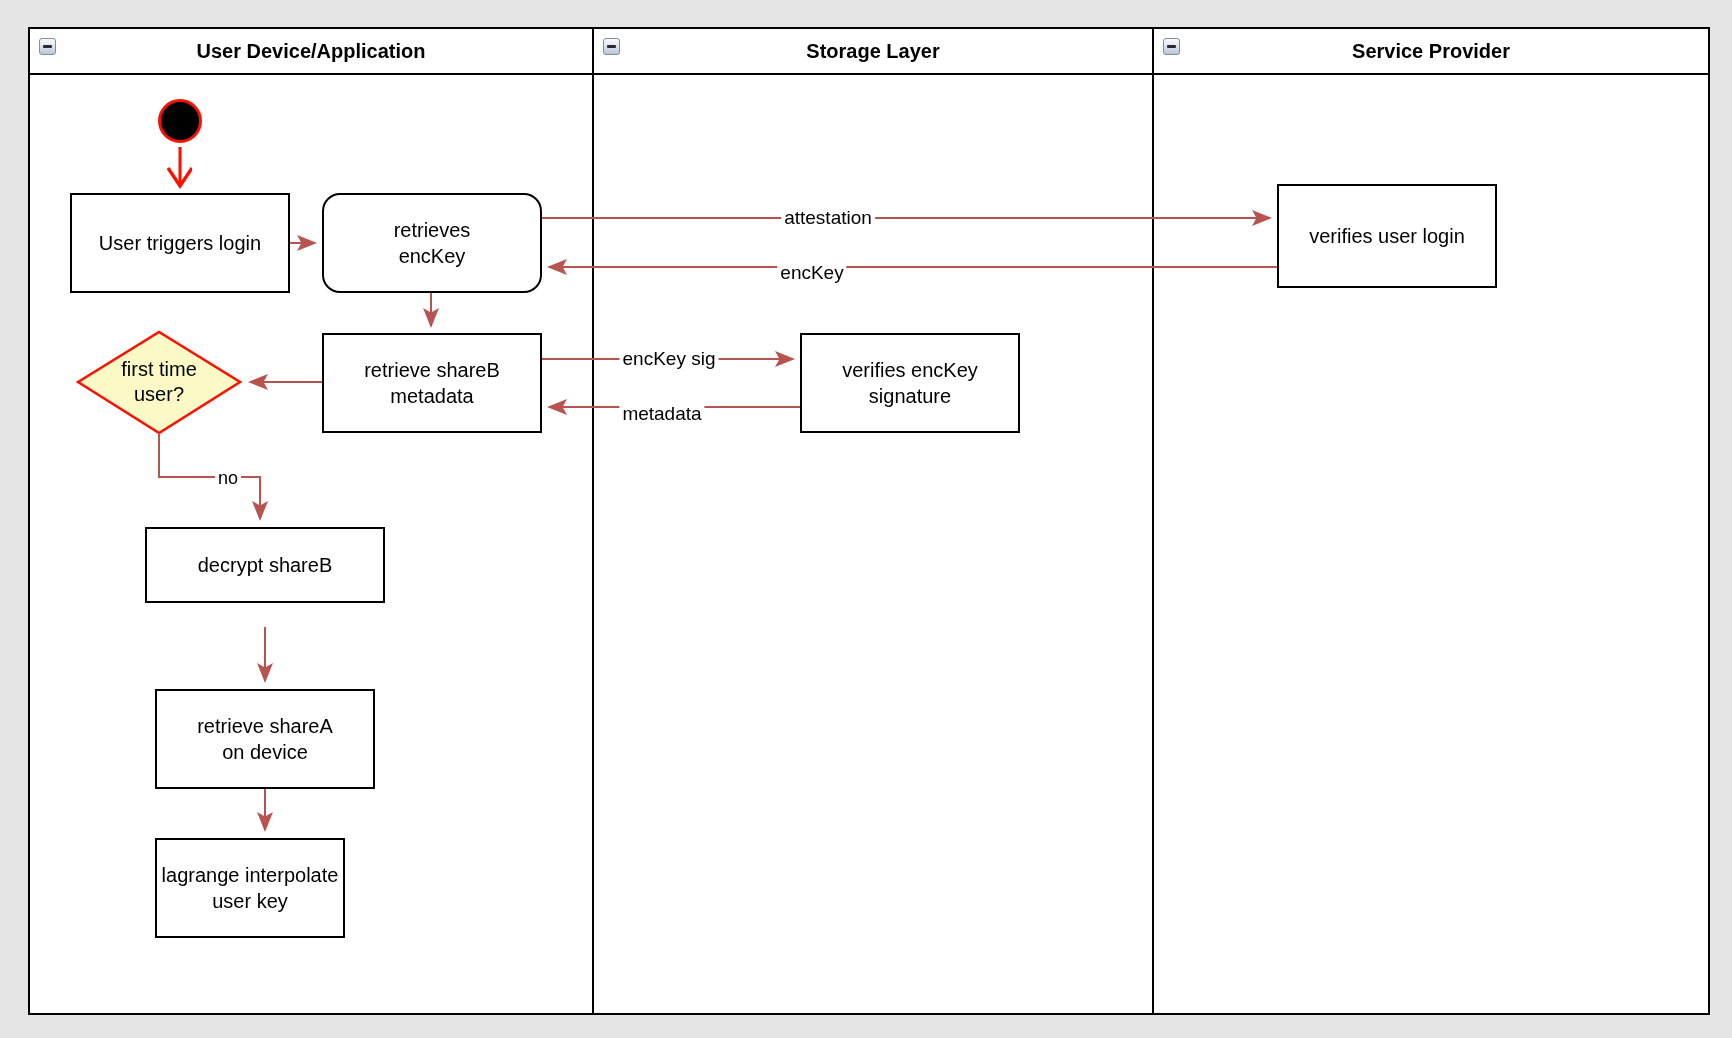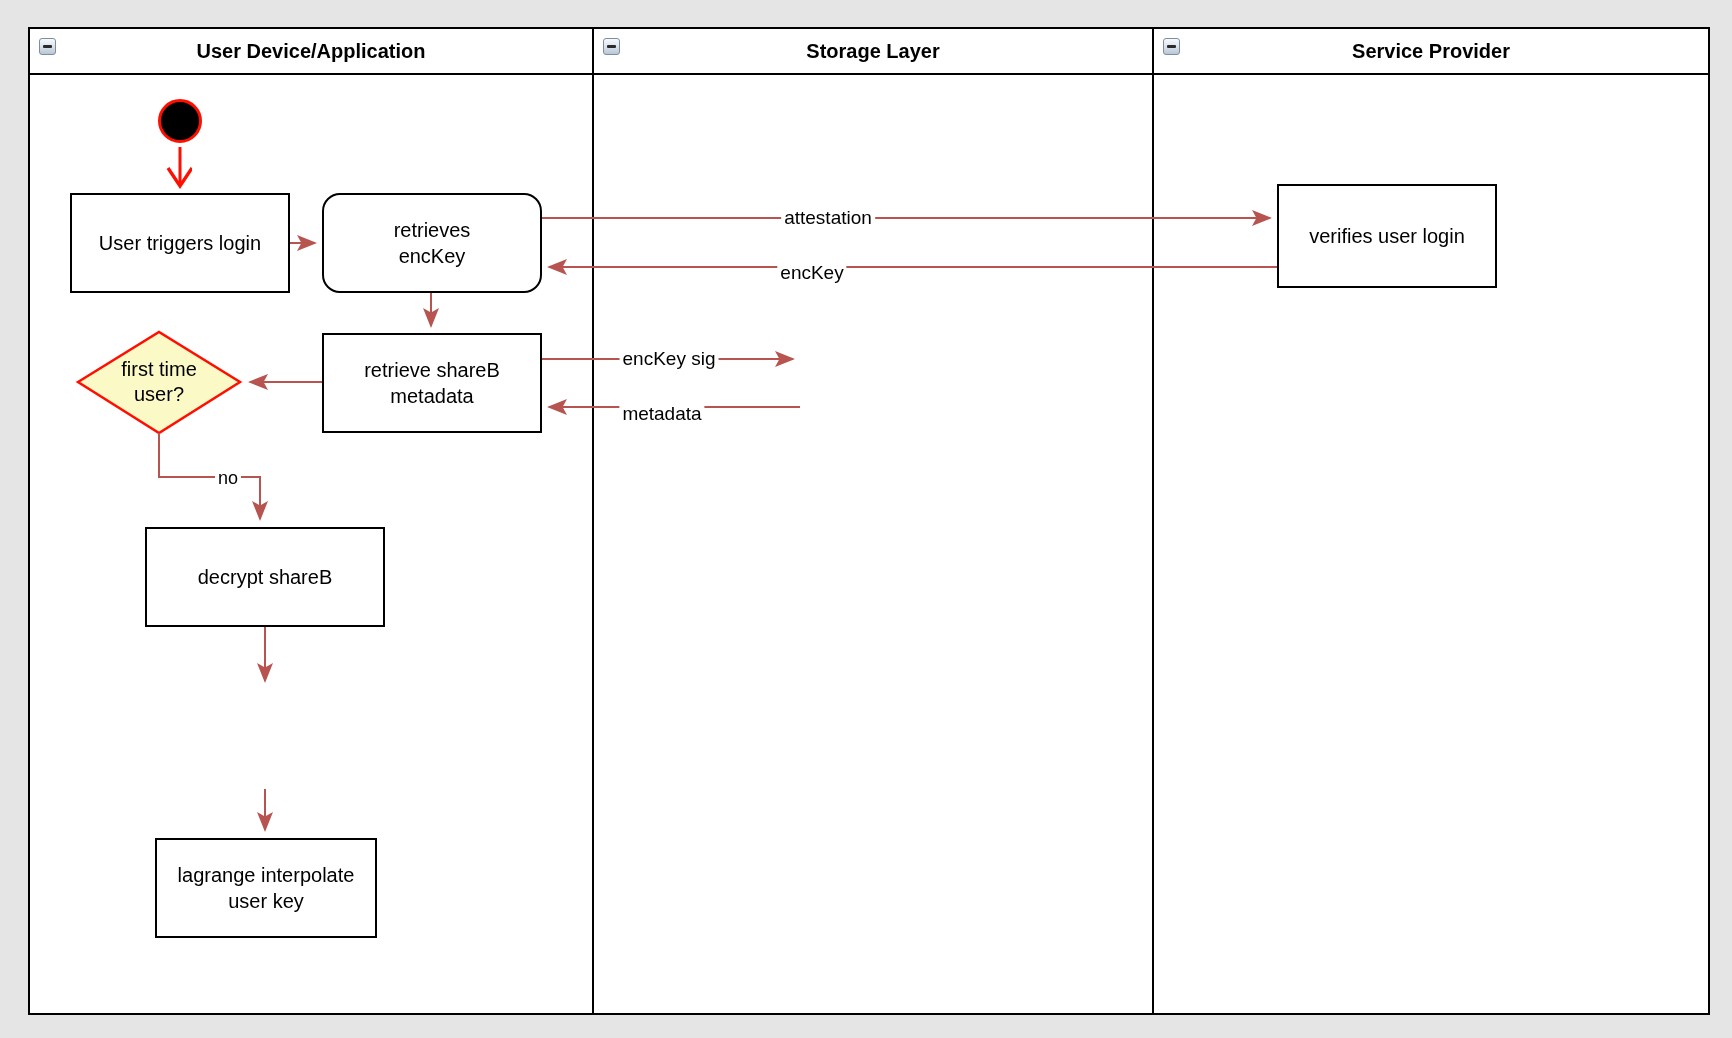--- a/index.html
+++ b/index.html
@@ -176,25 +176,29 @@
   <div class="node" style="left:70px;  top:193px; width:220px; height:100px;">User triggers login</div>
 
   <div class="node" style="left:322px; top:193px; width:220px; height:100px;border-radius:18px;">retrieves
 encKey</div>
 
   <div class="node" style="left:1277px; top:184px; width:220px; height:104px;">verifies user login</div>
 
   <div class="node" style="left:322px; top:333px; width:220px; height:100px;">retrieve shareB
 metadata</div>
 
-
-  <div class="node" style="left:145px; top:527px; width:240px; height:100px;">decrypt shareB</div>
-
-
-  <div class="node" style="left:155px; top:838px; width:222px; height:100px;">lagrange interpolate
+  <div class="node" style="left:800px; top:333px; width:220px; height:100px;">verifies encKey
+signature</div>
+
+  <div class="node" style="left:145px; top:527px; width:240px; height:76px;">decrypt shareB</div>
+
+  <div class="node" style="left:155px; top:689px; width:220px; height:100px;">retrieve shareA
+on device</div>
+
+  <div class="node" style="left:155px; top:838px; width:190px; height:100px;">lagrange interpolate
 user key</div>
 
   <div class="diamond-label">first time
 user?</div>
 
   <div class="edge-label" style="left:828px; top:218px;">attestation</div>
   <div class="edge-label" style="left:812px; top:273px;">encKey</div>
   <div class="edge-label" style="left:669px; top:359px;">encKey sig</div>
   <div class="edge-label" style="left:662px; top:414px;">metadata</div>
   <div class="edge-label small" style="left:184px; top:478px;">no</div>

